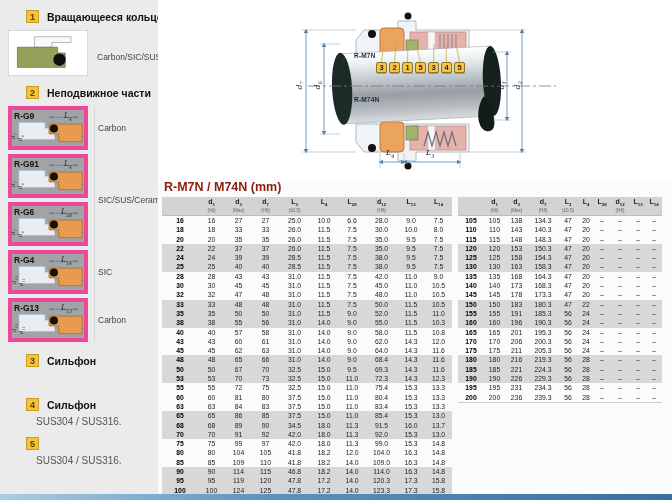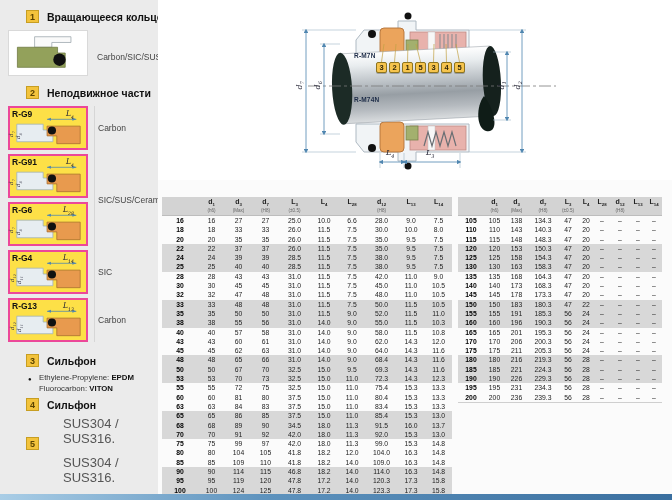--- a/index.html
+++ b/index.html
@@ -15,37 +15,37 @@
          color:#5b4300;font-size:9px;font-weight:bold;line-height:13px;text-align:center;
          margin-right:8px;box-sizing:border-box;flex:0 0 auto;}
   .sec-title{font-size:10.5px;font-weight:bold;color:#111;}
   .s1{top:10px;} .s2{top:86px;} .s3{top:354px;} .s4{top:398px;} .s5{top:437px;}
   .imgbox{position:absolute;left:8px;background:#fff;border:1px solid #d9d9d9;box-sizing:border-box;}
   .box1{top:30px;width:80px;height:46px;}
   .mat{position:absolute;font-size:8.5px;color:#444;}
   .mat1{left:97px;top:52px;}
   .seat-list{position:absolute;left:8px;top:106px;width:150px;display:flex;flex-direction:column;gap:4px;}
   .seat-row{display:flex;height:44px;}
-  .seat-box{position:relative;width:80px;height:44px;background:#fde047;border:2px solid #ec4899;
+  .seat-box{position:relative;width:80px;height:44px;background:#a3a3a3;border:4px solid #ec4899;
             box-sizing:border-box;flex:0 0 auto;}
   .seat-box svg{position:absolute;left:0;bottom:0;}
   .seat-label{position:absolute;left:2px;top:1px;font-size:8.5px;font-weight:bold;color:#111;}
   .seat-dim{position:absolute;right:12px;top:1px;font-family:"DejaVu Serif",serif;font-style:italic;
             font-size:7.5px;color:#223;}
   .sdim{position:absolute;font-family:"DejaVu Serif",serif;font-style:italic;font-size:5.5px;color:#334;
         transform:rotate(-90deg);}
   .sdim.s0{left:-1px;top:22px;} .sdim.s1x{left:6px;top:24px;}
   .seat-mat{margin-left:10px;align-self:center;font-size:8.5px;color:#444;}
   .seat-row:nth-child(3) .seat-mat{align-self:flex-start;margin-top:-7px;}
   .vline{position:absolute;left:94px;top:106px;width:1px;height:236px;background:#d6d6d6;}
   .bellows{position:absolute;left:28px;top:372px;}
   .bline{position:relative;padding-left:11px;font-size:7.8px;color:#333;line-height:11px;white-space:nowrap;}
   .bline b{color:#111;}
   .bdot{position:absolute;left:0;top:2px;font-size:6px;color:#111;}
-  .subline{position:absolute;font-size:13px;color:#555;margin-left:27px;}
+  .subline{position:absolute;font-size:10px;color:#555;}
   .l4{left:36px;top:416px;} .l5{left:36px;top:455px;}
 
   
   .main{position:absolute;left:158px;top:0;width:514px;height:494px;background:#fbfbfb;}
   .diagram{position:absolute;left:0;top:0;width:514px;height:180px;background:#fff;}
   .model-label{position:absolute;font-size:6.5px;font-weight:bold;color:#1c2b47;letter-spacing:.2px;}
   .model-label.top{left:196px;top:52px;} .model-label.bottom{left:196px;top:96px;}
   .balloon-row{position:absolute;left:218px;top:62px;display:flex;gap:2px;}
   .balloon{width:11px;height:11px;background:#f6c44d;border:1px solid #8d741f;border-radius:2px;
            font-size:7.5px;font-weight:bold;line-height:10px;text-align:center;color:#33270a;
@@ -187,24 +187,20 @@
           </div>
           <div class="seat-mat">Carbon</div>
         </div>
       </div>
     <div class="vline"></div>
 
     <div class="sec-header s3">
       <span class="badge">3</span>
       <span class="sec-title">Сильфон</span>
     </div>
-    <div class="bellows" id="bellows-lines">
-        <div class="bline"><span class="bdot">●</span>Ethylene-Propylene: <b>EPDM</b></div>
-        <div class="bline">Fluorocarbon: <b>VITON</b></div>
-      </div>
 
     <div class="sec-header s4">
       <span class="badge">4</span>
       <span class="sec-title">Сильфон</span>
     </div>
     <div class="subline l4">SUS304 / SUS316.</div>
 
     <div class="sec-header s5">
       <span class="badge">5</span>
     </div>
@@ -311,20 +307,21 @@
           <span class="balloon">5</span>
         </div>
       <span class="dim-label vert dl-d7">d<sub>7</sub></span>
       <span class="dim-label vert dl-d6">d<sub>6</sub></span>
       <span class="dim-label vert dl-d1">d<sub>1</sub></span>
       <span class="dim-label vert dl-d2">d<sub>2</sub></span>
       <span class="dim-label dl-L4">L<sub>4</sub></span>
       <span class="dim-label dl-L3">L<sub>3</sub></span>
     </div>
 
+    <h2 class="table-title">R-M7N / M74N (mm)</h2>
     <div class="tables">
       <div class="dtable left">
         <div class="thead" id="lt-head">
             <div class="hcell">
               <span class="hmain"></span>
               <span class="hnote">&nbsp;</span>
             </div>
             <div class="hcell">
               <span class="hmain">d<sub>1</sub></span>
               <span class="hnote">(h6)</span>

